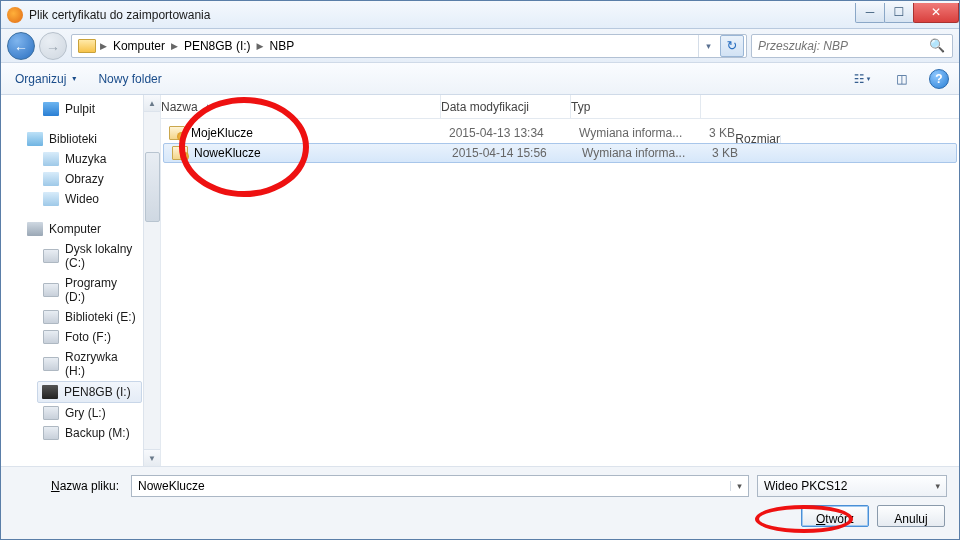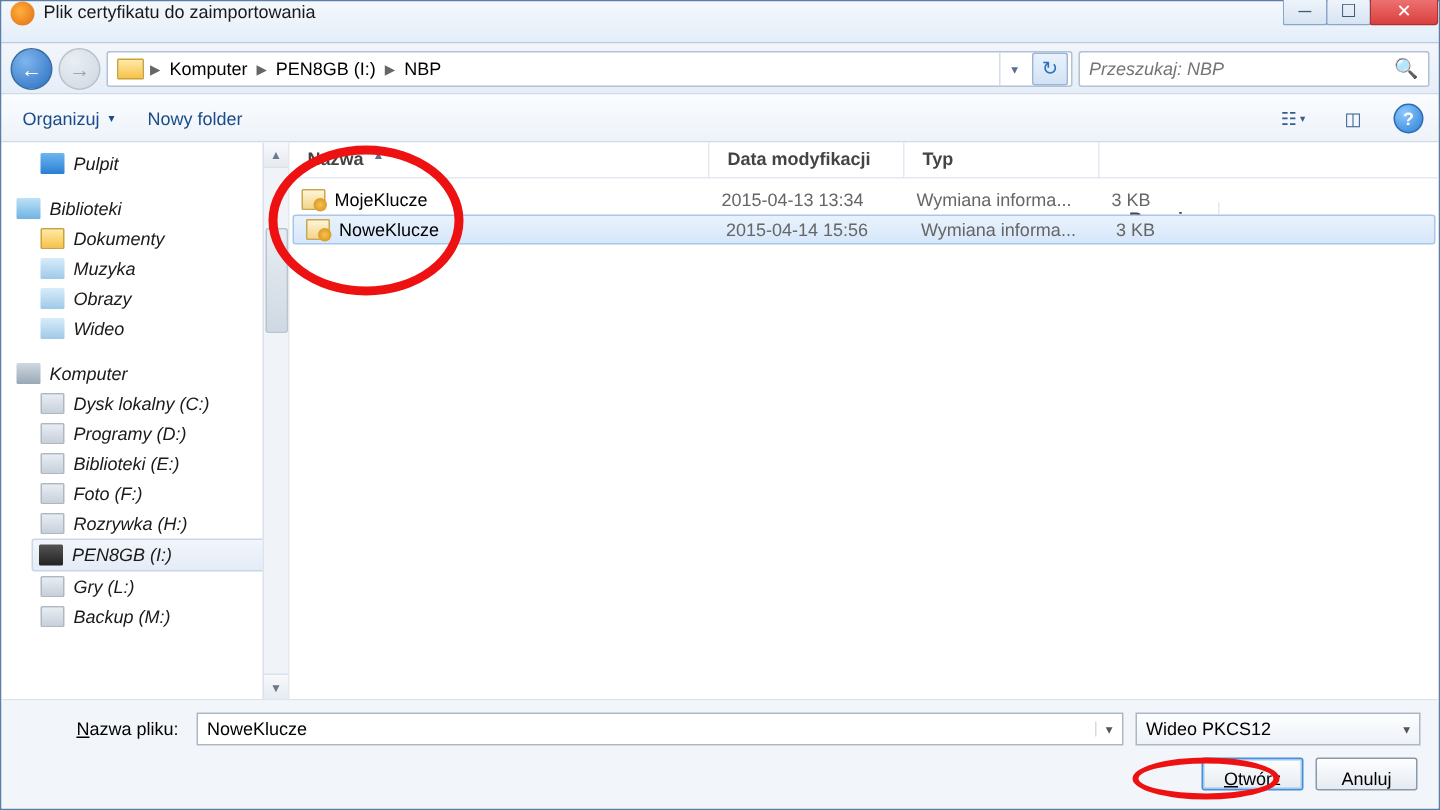--- a/index.html
+++ b/index.html
@@ -1,66 +1,66 @@
 <!DOCTYPE html>
 <html><head>
 <meta charset="utf-8">
 <style>
   * { box-sizing: border-box; margin: 0; padding: 0; font-family: "Segoe UI", Tahoma, sans-serif; font-size: 12px; }
   body { background: #fff; }
   .window { width: 960px; height: 540px; border: 1px solid #5a7ea8; background: #fff; display: flex; flex-direction: column; position: relative; }
-  .titlebar { height: 28px; background: linear-gradient(#f4f8fd,#e4eef9); display: flex; padding: 0 0 0 6px; border-bottom: 1px solid #b8c9de; }
+  .titlebar { height: 28px; background: linear-gradient(#f4f8fd,#e4eef9); display: flex; align-items: center; padding: 0 0 0 6px; border-bottom: 1px solid #b8c9de; }
   .titlebar .ff-icon { width:16px; height:16px; background: radial-gradient(circle at 40% 40%, #ffb03a, #e06a15); border-radius:50%; margin-right:6px; }
   .titlebar .title { color:#1a1a1a; flex:1; }
   .winbtns { display:flex; height:20px; margin-top:-4px; }
   .winbtn { width:30px; height:20px; border:1px solid #8aa7c7; border-top:none; background:linear-gradient(#f3f7fc,#d7e4f2); margin-left:-1px; display:flex; align-items:center; justify-content:center; color:#3a5a7a; border-bottom-left-radius:2px; border-bottom-right-radius:2px;}
   .winbtn.close { width:46px; background:linear-gradient(#f07a78,#d9403e); color:#fff; border-color:#a83230; border-bottom-right-radius:3px;}
   .navbar { height:34px; background:linear-gradient(#f2f6fb,#e6eef8); display:flex; align-items:center; padding:0 6px; gap:4px; border-bottom:1px solid #cfdae8;}
   .navbtn { width:28px; height:28px; border-radius:50%; background:radial-gradient(circle at 35% 30%, #7fb5ee, #2a6fc0); border:1px solid #3a6ea0; display:flex; align-items:center; justify-content:center; color:#fff; font-size:14px;}
   .navbtn.disabled { background:radial-gradient(circle at 35% 30%, #e9eef4, #cfd7e0); border-color:#b7c1cc; color:#9aa5b0;}
   .crumb-wrap { flex:1; height:24px; border:1px solid #b2c1d4; background:#fff; display:flex; align-items:center; padding:0 2px; border-radius:2px;}
   .crumb-folder { width:18px; height:14px; background:linear-gradient(#ffe9a8,#f7c34a); border:1px solid #c9a23a; border-radius:1px; margin:0 4px;}
   .crumb { padding:0 6px; display:flex; align-items:center; gap:6px;}
   .crumb-sep { color:#666; font-size:9px;}
   .crumb-tail { margin-left:auto; display:flex; }
   .crumb-btn { width:20px; height:22px; border-left:1px solid #d4dde8; display:flex; align-items:center; justify-content:center; color:#5a7090; font-size:9px;}
   .crumb-btn.refresh { background:linear-gradient(#eaf2fb,#d2e2f4); border:1px solid #9ab6d6; width:24px; border-radius:2px; margin-left:2px; color:#2a6fc0; font-size:13px;}
-  .searchbox { width:234px; height:24px; border:1px solid #b2c1d4; background:#fff; border-radius:2px; display:flex; align-items:center; padding:0 6px;}
+  .searchbox { width:202px; height:24px; border:1px solid #b2c1d4; background:#fff; border-radius:2px; display:flex; align-items:center; padding:0 6px;}
   .searchbox input { border:none; outline:none; flex:1; font-style:italic; color:#8a8a8a; background:transparent;}
   .search-icon { color:#5a7ea8; font-size:13px;}
   .toolbar { height:32px; background:linear-gradient(#fafcff,#eef3f9); border-bottom:1px solid #cfdae8; display:flex; align-items:center; padding:0 10px; gap:14px;}
   .toolbar .link { color:#1a4c8a; padding:4px 4px; display:flex; align-items:center; gap:4px;}
   .toolbar .link:first-child::after { content:"▾"; font-size:8px; color:#1a4c8a; margin-left:2px;}
   .toolbar-spacer { flex:1; }
   .viewbtn { width:26px; height:22px; border:1px solid transparent; display:flex; align-items:center; justify-content:center; color:#355e8f; border-radius:2px;}
   .viewbtn.drop::after{content:"▾"; font-size:7px; margin-left:2px;}
   .helpbtn { width:20px; height:20px; border-radius:50%; background:radial-gradient(circle at 35% 30%,#8fc8ff,#2a7fd4); color:#fff; display:flex; align-items:center; justify-content:center; font-weight:bold; border:1px solid #2a6aae;}
   .body { flex:1; display:flex; min-height:0; background:#fff; border-bottom:1px solid #dce3ec;}
-  .tree { width:192px; border-right:1px solid #e3e9f0; overflow:hidden; position:relative; padding:4px 0;font-style:italic;}
+  .tree { width:160px; border-right:1px solid #e3e9f0; overflow:hidden; position:relative; padding:4px 16px;}
   .tree-scroll { position:absolute; right:0; top:0; width:17px; height:100%; background:#f0f3f7; border-left:1px solid #dce3ec; display:flex; flex-direction:column; align-items:center;}
   .tree-scroll .arrow{height:17px; width:100%; display:flex; align-items:center; justify-content:center; color:#6a7a8a; font-size:8px; background:linear-gradient(#f7f9fc,#e6ebf1); border-bottom:1px solid #dce3ec;}
   .tree-scroll .arrow.bot{border-top:1px solid #dce3ec; border-bottom:none; margin-top:auto;}
   .tree-scroll .thumb{ width:15px; height:70px; background:linear-gradient(#e8edf3,#cfd8e2); border:1px solid #b8c4d0; border-radius:2px; margin-top:40px;}
   .tree-item { display:flex; align-items:center; gap:6px; padding:3px 4px 3px 10px; color:#1a1a1a;}
   .tree-item.indent { padding-left:26px;}
   .tree-item.sel { background:linear-gradient(#f2f6fb,#e4ecf6); border:1px solid #c8d6e8; border-radius:2px; margin:0 2px 0 20px; padding-left:4px;}
   .ti-icon { width:16px; height:14px; border-radius:1px; flex-shrink:0;}
   .ic-desktop{background:linear-gradient(#6db5f0,#2a7fd4);}
   .ic-lib{background:linear-gradient(#bde1f7,#6fb4e2);}
   .ic-folder{background:linear-gradient(#ffe9a8,#f7c34a); border:1px solid #c9a23a;}
   .ic-music{background:linear-gradient(#d8ecfa,#9ec9e8);}
   .ic-pic{background:linear-gradient(#d8ecfa,#9ec9e8);}
   .ic-vid{background:linear-gradient(#d8ecfa,#9ec9e8);}
   .ic-pc{background:linear-gradient(#cfd8e2,#9aa7b5);}
   .ic-drive{background:linear-gradient(#e8edf3,#c8d0da); border:1px solid #aeb8c2;}
   .ic-usb{background:linear-gradient(#555,#222);}
   .tree-spacer{height:10px;}
   .list { flex:1; display:flex; flex-direction:column;}
   .list-header { height:24px; display:flex; border-bottom:1px solid #e3e9f0; color:#444;}
-  .lh { padding:4px 12px; border-right:1px solid #e3e9f0; display:flex; align-items:flex-start; gap:6px;font-weight:bold;}
+  .lh { padding:4px 0; border-right:1px solid #e3e9f0; display:flex; align-items:center; gap:6px;}
   .lh.name{flex:0 0 280px;}
   .lh.date{flex:0 0 130px;}
   .lh.type{flex:0 0 130px;}
   .lh.size{flex:0 0 80px; justify-content:flex-end;margin-top:40px;}
   .sort-arrow{font-size:8px; color:#5a7090;}
   .list-rows{flex:1; padding:4px 0;}
   .row{ display:flex; align-items:center; height:20px;}
   .row.sel{ background:linear-gradient(#e9f2fc,#d6e7fa); border:1px solid #a8c6ea; border-radius:2px; margin:0 2px;}
   .cell{padding:0 8px;}
   .cell.name{flex:0 0 280px; display:flex; align-items:center; gap:6px;}
@@ -136,24 +136,20 @@
       <div class="tree-item indent">
           <span class="ti-icon ic-desktop"></span>
           <span>Pulpit</span>
         </div>
       <div class="tree-spacer"></div>
       <div class="tree-item">
           <span class="ti-icon ic-lib"></span>
           <span>Biblioteki</span>
         </div>
       <div class="tree-item indent">
-          <span class="ti-icon ic-folder"></span>
-          <span>Dokumenty</span>
-        </div>
-      <div class="tree-item indent">
           <span class="ti-icon ic-music"></span>
           <span>Muzyka</span>
         </div>
       <div class="tree-item indent">
           <span class="ti-icon ic-pic"></span>
           <span>Obrazy</span>
         </div>
       <div class="tree-item indent">
           <span class="ti-icon ic-vid"></span>
           <span>Wideo</span>

